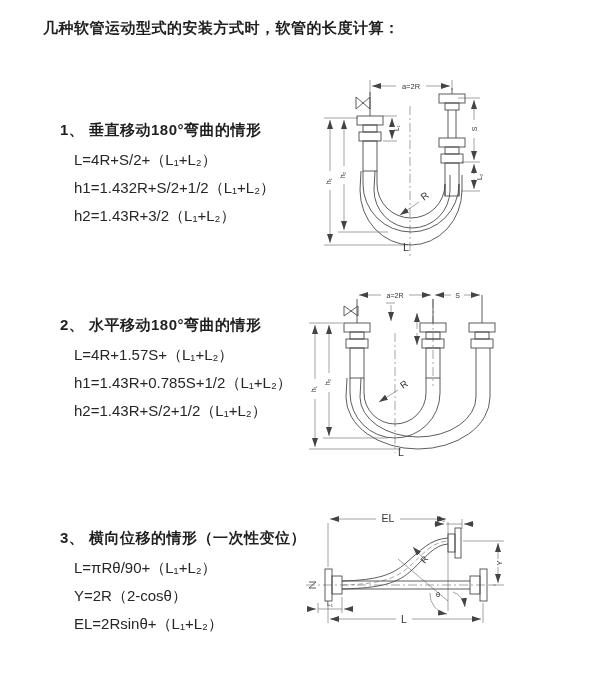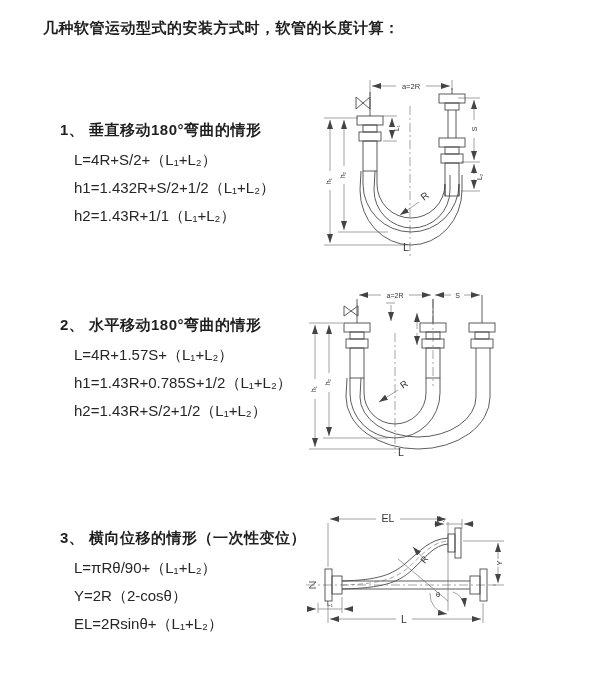--- a/index.html
+++ b/index.html
@@ -20,21 +20,21 @@
 <body>
 
 <div class="page">
 
   <h1 class="title">几种软管运动型式的安装方式时，软管的长度计算：</h1>
 
   <div class="sec" style="top:109px">
     <h2>1、 垂直移动180°弯曲的情形</h2>
     <p class="formula">L=4R+S/2+（L₁+L₂）</p>
     <p class="formula">h1=1.432R+S/2+1/2（L₁+L₂）</p>
-    <p class="formula">h2=1.43R+1/1（L₁+L₂）</p>
+    <p class="formula">h2=1.43R+3/2（L₁+L₂）</p>
   </div>
 
   <div class="sec" style="top:304px">
     <h2>2、 水平移动180°弯曲的情形</h2>
     <p class="formula">L=4R+1.57S+（L₁+L₂）</p>
     <p class="formula">h1=1.43R+0.785S+1/2（L₁+L₂）</p>
     <p class="formula">h2=1.43R+S/2+1/2（L₁+L₂）</p>
   </div>
 
   <div class="sec" style="top:517px">

